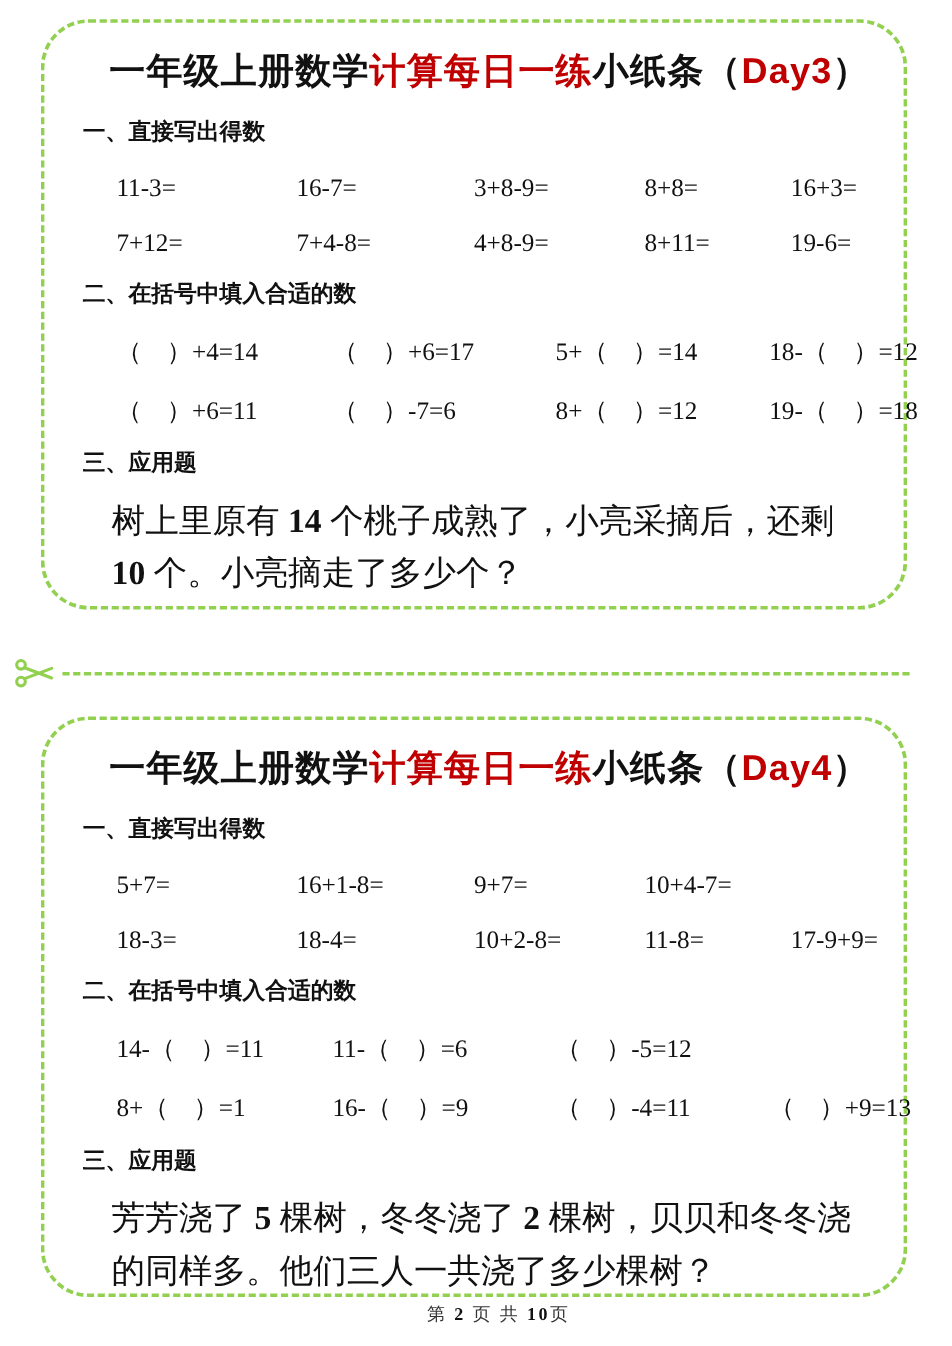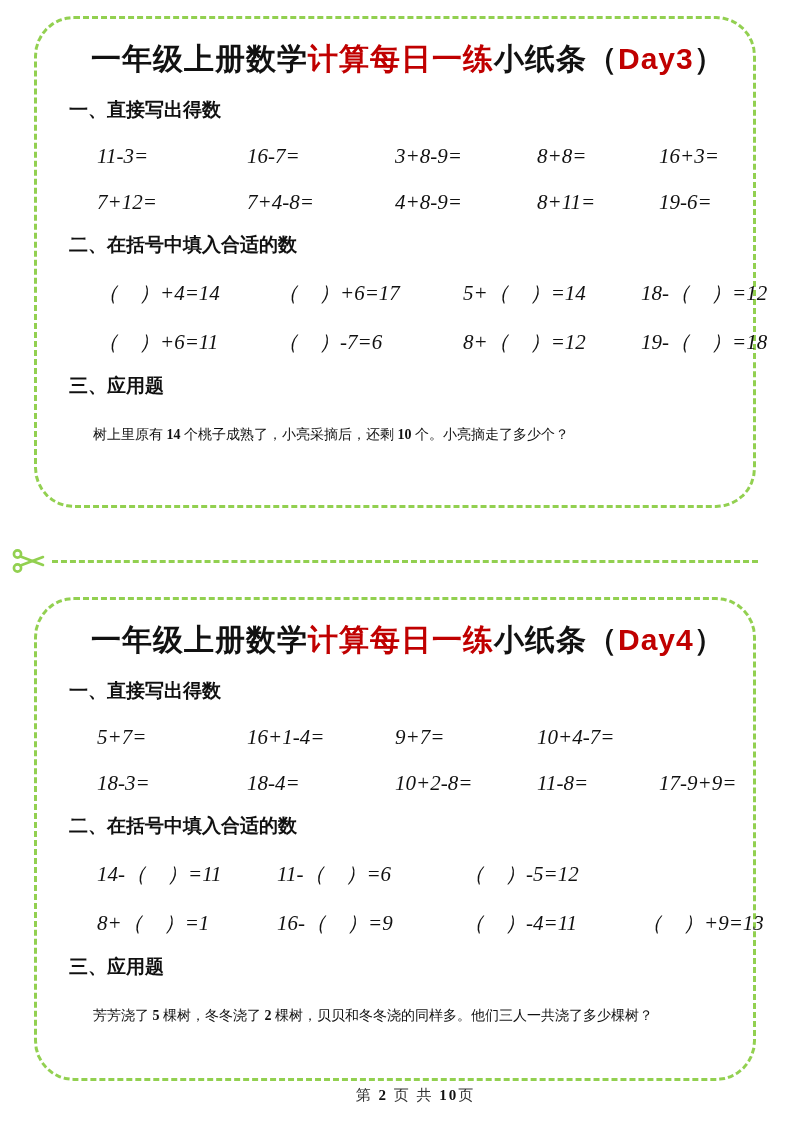--- a/index.html
+++ b/index.html
@@ -20,27 +20,26 @@
     letter-spacing:1px;white-space:nowrap;
     font-family:"Liberation Sans","DejaVu Sans",sans-serif;
   }
   .title .red{color:#c00000;}
   .sec-head{
     font-size:19px;font-weight:bold;margin:17px 0 0 4px;
   }
   .grid{
     display:grid;margin:21px 0 0 32px;font-size:21px;
     font-family:"Liberation Serif","DejaVu Serif",serif;
-    font-style:italic;
   }
   .g5{grid-template-columns:150px 148px 142px 122px auto;}
   .g4{grid-template-columns:180px 186px 178px auto;}
   .grid .eq{white-space:nowrap;}
   .problem{
-    margin:14px 18px 0 28px;font-size:14px;line-height:44px;
+    margin:14px 18px 0 28px;font-size:28px;line-height:44px;
     font-family:"Liberation Serif","DejaVu Serif",serif;
   }
   .problem b{font-weight:bold;}
   .divider{
     position:absolute;top:546px;left:12px;width:746px;height:30px;
     display:flex;align-items:center;
   }
   .divider .dash{flex:1;border-top:3px dashed #92d050;margin-left:4px;}
   .scissors{flex:0 0 auto;display:block;}
   .page-footer{
@@ -103,21 +102,21 @@
     </svg>
     <div class="dash"></div>
   </div>
 
   <section class="card card-day4">
     <h1 class="title"><span>一年级上册数学</span><span class="red">计算每日一练</span><span>小纸条</span><span>（</span><span class="red">Day4</span><span>）</span></h1>
 
     <div class="sec-head">一、直接写出得数</div>
     <div class="grid g5">
         <span class="eq">5+7=</span>
-        <span class="eq">16+1-4=</span>
+        <span class="eq">16+1-8=</span>
         <span class="eq">9+7=</span>
         <span class="eq">10+4-7=</span>
       </div>
     <div class="grid g5">
         <span class="eq">18-3=</span>
         <span class="eq">18-4=</span>
         <span class="eq">10+2-8=</span>
         <span class="eq">11-8=</span>
         <span class="eq">17-9+9=</span>
       </div>

